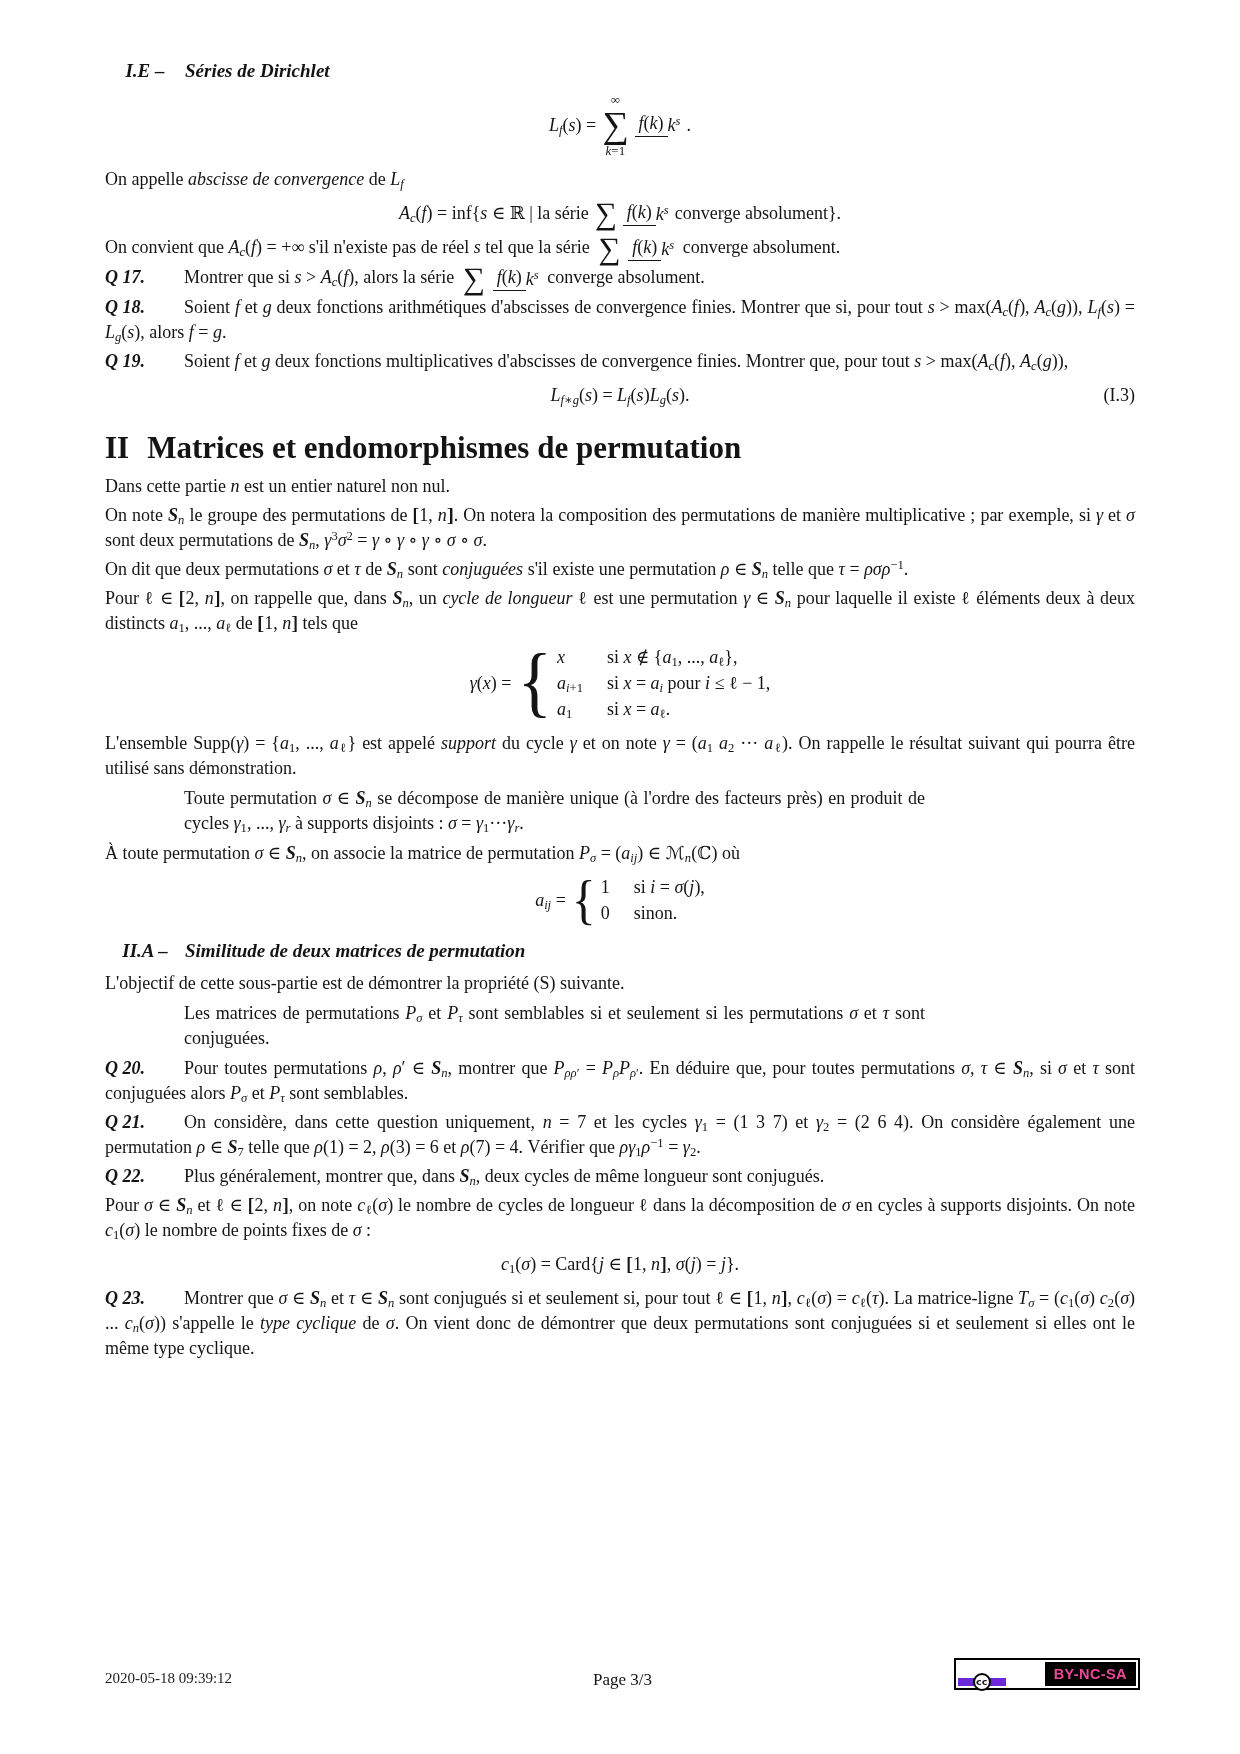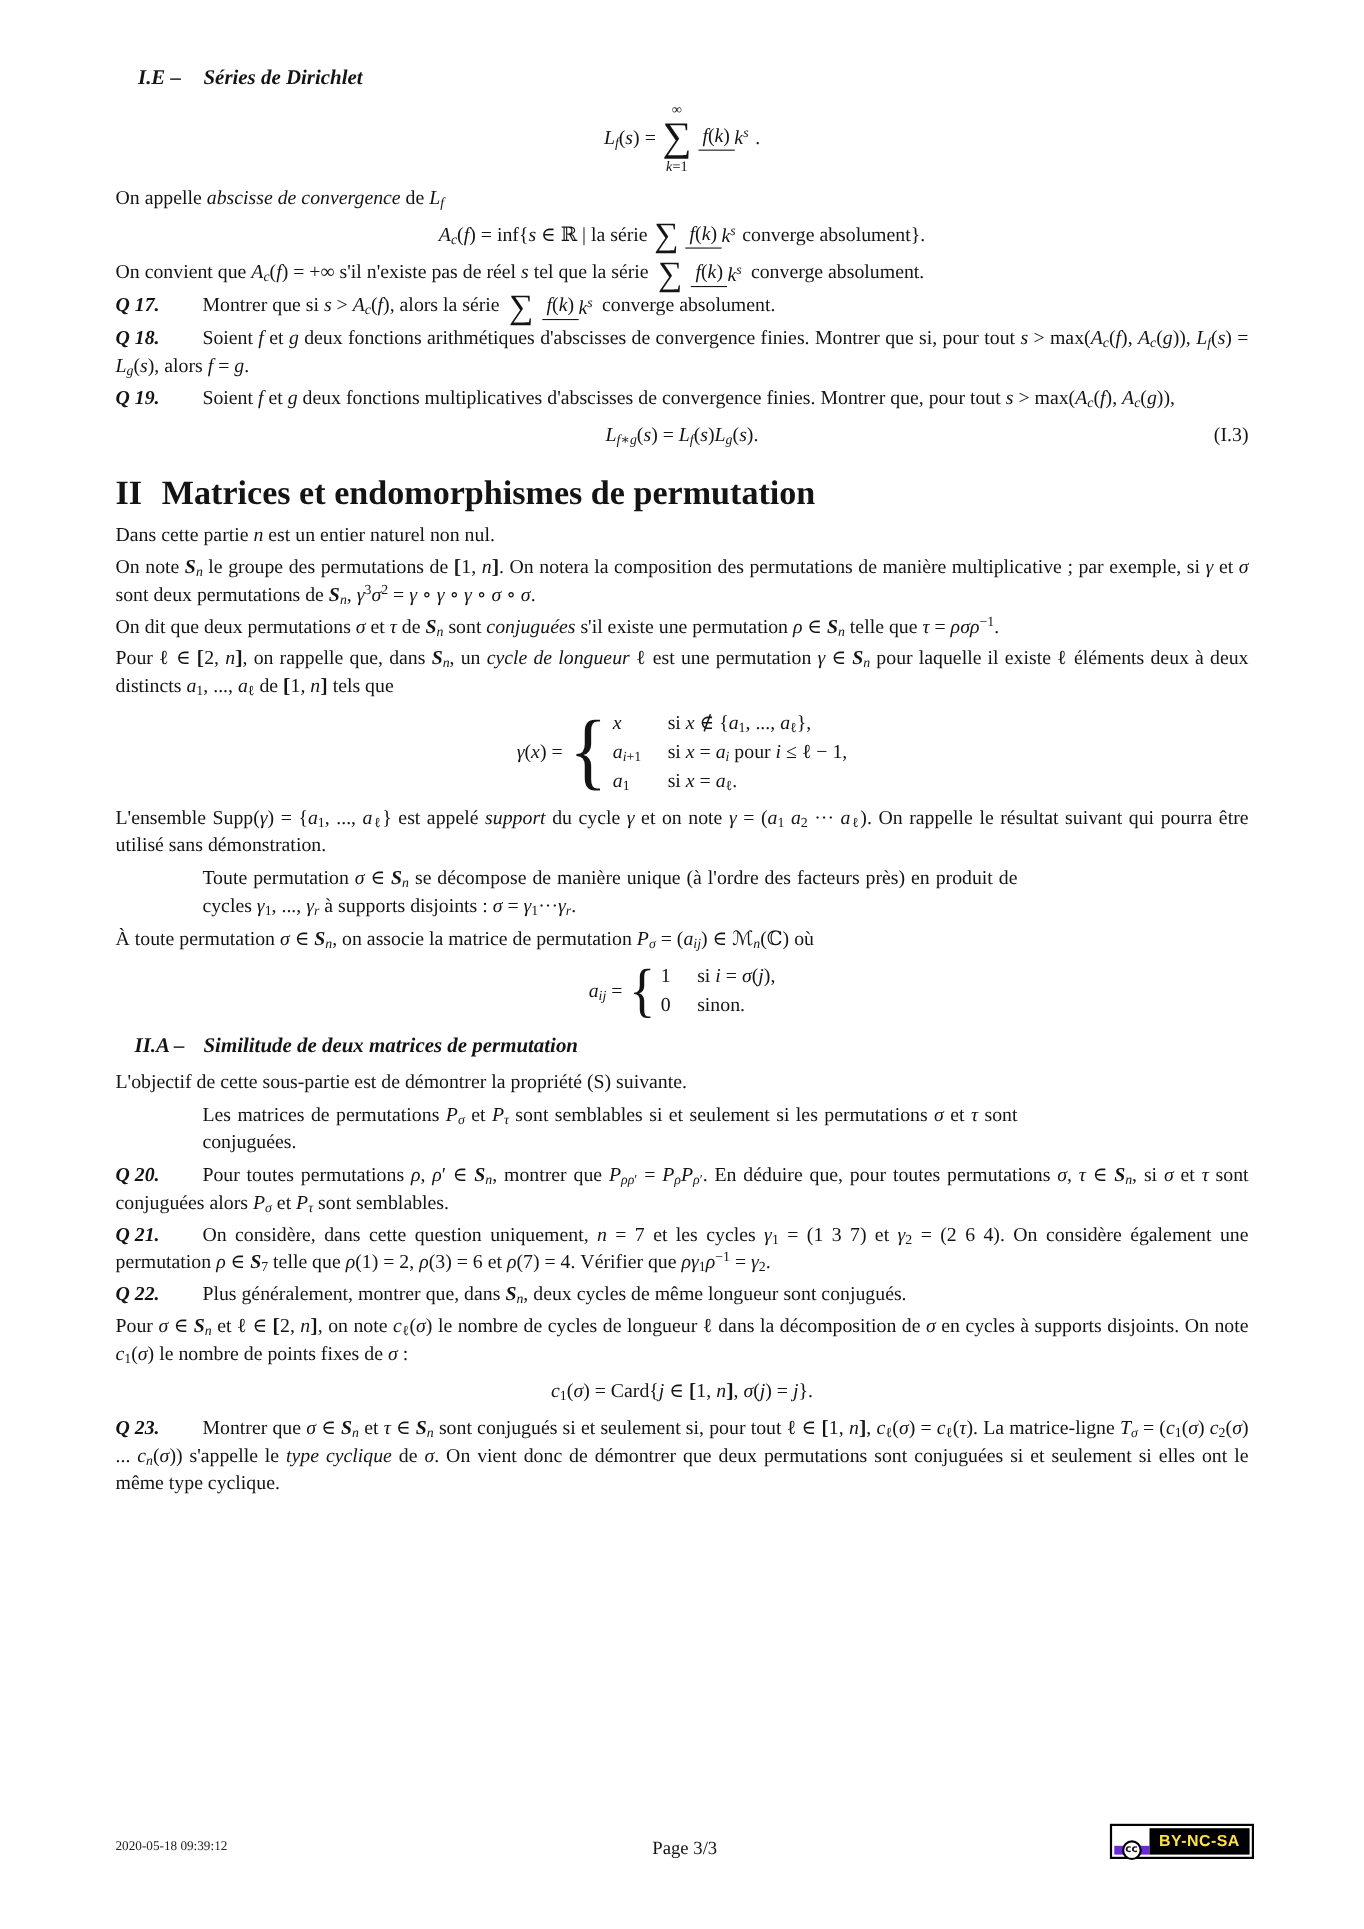--- a/index.html
+++ b/index.html
@@ -45,29 +45,29 @@
 
   .sumi{font-size:31px;line-height:0;vertical-align:middle;display:inline-block;margin:0 4px;}
 
   .cases{display:inline-flex;align-items:center;}
   .cases .brace{font-weight:400;line-height:0.8;margin-right:5px;transform:scaleY(1.08);}
   .brace3{font-size:72px;}
   .brace2{font-size:50px;}
   .cgrid{display:grid;grid-template-columns:auto auto;column-gap:24px;row-gap:1px;text-align:left;}
 
   .footer{position:absolute;left:105px;right:100px;top:1658px;height:36px;}
-  .stamp{position:absolute;left:0;bottom:3px;font-size:12px;color:#1d1d1d;}
+  .stamp{position:absolute;left:0;bottom:3px;font-size:15px;color:#1d1d1d;}
   .pageno{position:absolute;left:50%;transform:translateX(-50%);bottom:2px;font-size:17px;}
   .cc-badge{position:absolute;right:0;top:0;display:flex;border:2px solid #000;background:#fff;padding:2px;height:24px;}
-  .cc-left{background:#6d28d9;width:32px;display:flex;align-items:center;justify-content:center;margin-top:16px;}
+  .cc-left{background:#6d28d9;width:48px;display:flex;align-items:center;justify-content:center;margin-top:16px;}
   .cc-circle{width:18px;height:18px;border-radius:50%;background:#fff;border:2px solid #000;box-sizing:border-box;
     font-family:"DejaVu Sans",sans-serif;font-weight:bold;font-size:9.5px;line-height:14px;
     display:flex;align-items:center;justify-content:center;}
-  .cc-right{background:#000;color:#fde047;font-family:"Liberation Sans","DejaVu Sans",sans-serif;
-    font-weight:bold;font-size:14.5px;display:flex;align-items:center;padding:0 9px;letter-spacing:0.4px;}
+  .cc-right{background:#000;color:#ec4899;font-family:"Liberation Sans","DejaVu Sans",sans-serif;
+    font-weight:bold;font-size:14.5px;display:flex;align-items:center;padding:0 9px;letter-spacing:0.4px;margin-left:39px;}
 </style>
 </head>
 <body>
 
 <div class="page">
 
   <div class="subhead">
     <span class="lbl">I.E –</span>
     <span>Séries de Dirichlet</span>
   </div>

